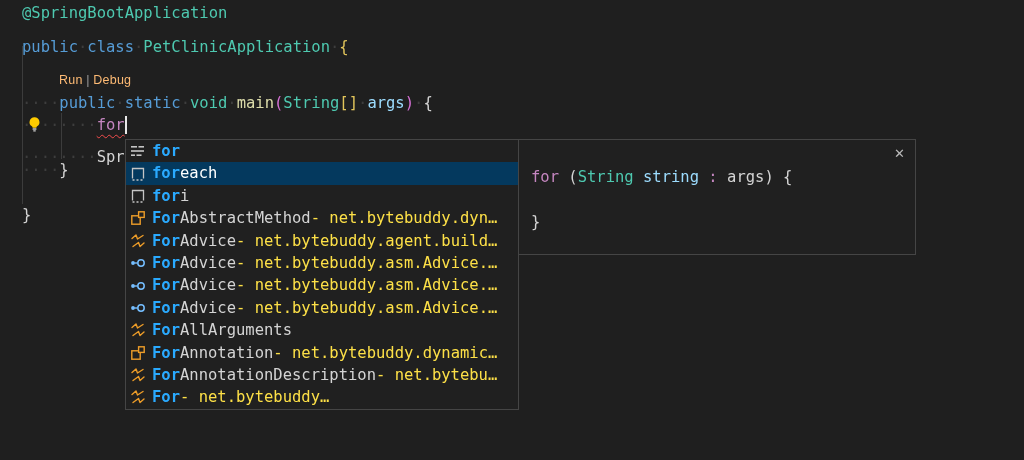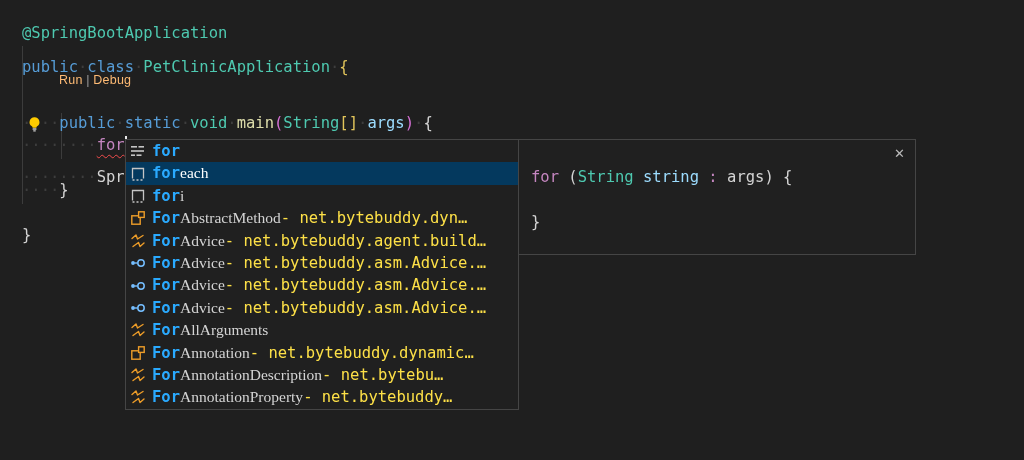--- a/index.html
+++ b/index.html
@@ -1,20 +1,20 @@
 <!DOCTYPE html>
 <html><head>
 <meta charset="utf-8">
 <style>
   html,body{margin:0;padding:0;background:#181818;}
   .screen{position:relative;width:1024px;height:460px;background:#1f1f1f;overflow:hidden;
           font-family:"DejaVu Sans Mono",monospace;}
   
   .codeline{position:absolute;left:22px;height:23px;white-space:pre;
-            font:15.5px/22.4px "DejaVu Sans Mono",monospace;color:#d4d4d4;margin-top:20px;}
+            font:15.5px/22.4px "DejaVu Sans Mono",monospace;color:#d4d4d4;}
   .tk{display:inline;}
   .c-kw{color:#569cd6;}
   .c-type{color:#4ec9b0;}
   .c-func{color:#dcdcaa;}
   .c-var{color:#9cdcfe;}
   .c-text{color:#d4d4d4;}
   .c-magenta{color:#c586c0;}
   .c-gold{color:#e2c55b;}
   .c-pink{color:#d670d6;}
   .c-ws{color:#3d3d3d;}
@@ -27,21 +27,21 @@
   .codelens a{color:#fdba74;text-decoration:none;cursor:pointer;}
   .bulb{position:absolute;left:26px;top:116px;width:17px;height:17px;}
   
   .suggest{position:absolute;left:125px;top:139px;width:394px;background:#202020;
            border:1px solid #454545;box-sizing:border-box;}
   .srow{display:flex;align-items:center;height:22.4px;white-space:nowrap;overflow:hidden;
         padding-left:4px;font:15.5px/22.4px "DejaVu Sans Mono",monospace;cursor:pointer;}
   .srow.sel{background:#04395e;}
   .srow .sicon{flex:0 0 16px;width:16px;height:16px;margin-right:6px;}
   .match{color:#2aaaff;font-weight:bold;}
-  .rest{color:#d4d4d4;font-family:Liberation Serif, serif;}
+  .rest{color:#d4d4d4;}
   .sel .rest{color:#ffffff;}
   .detail{color:#fde047;}
   
   .docpopup{position:absolute;left:518px;top:139px;width:398px;height:116px;background:#202020;
             border:1px solid #454545;box-sizing:border-box;padding:4px 8px 0 12px;}
   .doc-line{height:22.4px;white-space:pre;font:15.5px/22.4px "DejaVu Sans Mono",monospace;}
   .doc-title{color:#c8c8c8;}
   .doc-close{position:absolute;top:7px;right:10px;font:13px/13px "DejaVu Sans",sans-serif;
              color:#bbbbbb;cursor:pointer;}
 </style>
@@ -185,21 +185,20 @@
         <span class="detail"> - net.bytebu…</span>
       </div>
       <div class="srow">
         <span class="sicon"><svg width="16" height="16" viewBox="0 0 16 16">
             <g fill="none" stroke="#ee9d28" stroke-width="1.4" stroke-linejoin="round" stroke-linecap="round">
               <path d="M2 5.5 L6 2 L7.5 6 L13 2.5"></path>
               <path d="M3 13.5 L8.5 9.5 L10 13.5 L14 10"></path>
             </g>
           </svg></span>
         <span class="match">For</span>
-        <span class="rest">AnnotationProperty</span>
         <span class="detail"> - net.bytebuddy…</span>
       </div>
     </div>
 
   <div class="docpopup">
     <div class="doc-close">✕</div>
     <div id="doc-code">
         <div class="doc-line"></div>
         <div class="doc-line"><span class="tk c-magenta">for</span><span class="tk c-text"> (</span><span class="tk c-type">String</span><span class="tk c-text"> </span><span class="tk c-var">string</span><span class="tk c-text"> </span><span class="tk c-magenta">:</span><span class="tk c-text"> </span><span class="tk c-text">args</span><span class="tk c-text">) {</span></div>
         <div class="doc-line"></div>

